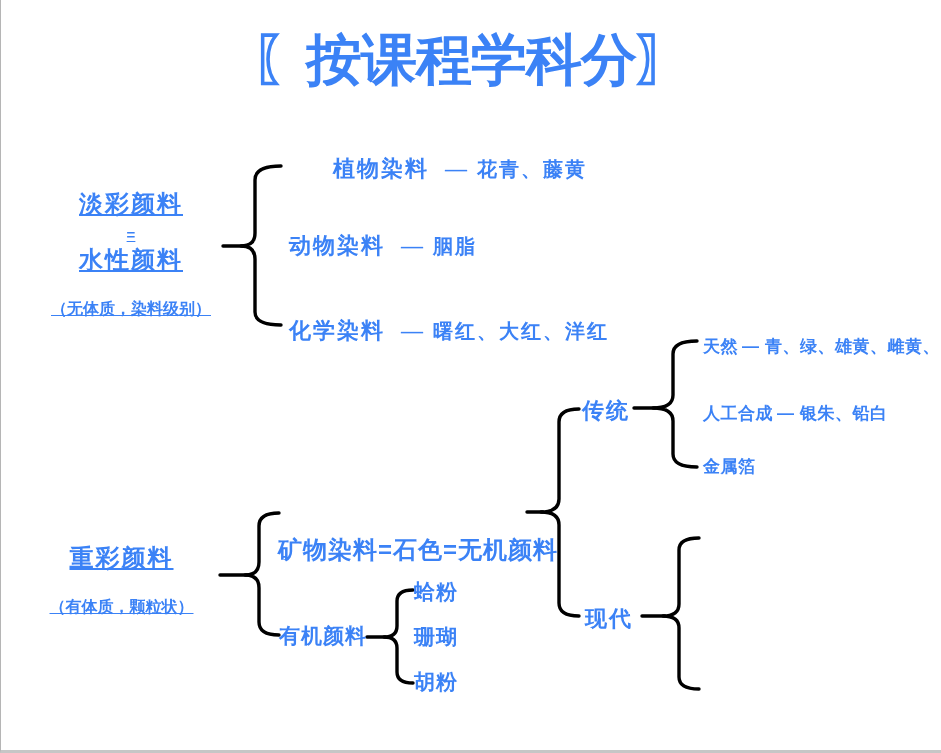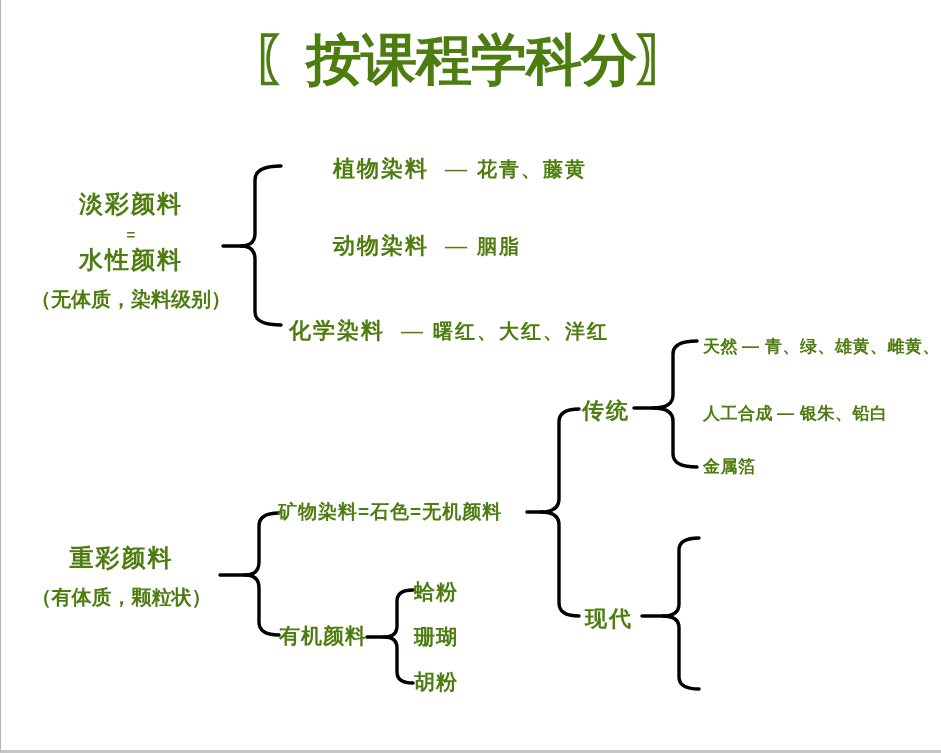--- a/index.html
+++ b/index.html
@@ -5,48 +5,48 @@
   html, body { margin: 0; padding: 0; background: #ffffff; }
   .canvas {
     position: relative;
     width: 941px;
     height: 753px;
     box-sizing: border-box;
     background: #ffffff;
     border-left: 1px solid #b5b5b5;
     border-bottom: 3px solid #c6c6c6;
     overflow: hidden;
-    color: #4d7c0f;
+    color: #3b82f6;
   }
   .sans  { font-family: "Liberation Sans", sans-serif; font-weight: bold; }
   .serif { font-family: "Liberation Serif", serif;     font-weight: bold; }
 
   .title {
     position: absolute;
     left: 0; right: 0; top: 28px;
     text-align: center;
     font-size: 56px;
     letter-spacing: -1px;
     line-height: 1.15;
   }
 
   
-  .group-label { position: absolute; text-align: center; }
+  .group-label { position: absolute; text-align: center; text-decoration: underline; }
   .group-label .l-big   { font-size: 24px; letter-spacing: 2px; line-height: 30px; display: block; }
   .group-label .l-eq    { font-size: 15px; line-height: 20px; display: block; margin-top: 6px; }
-  .group-label .l-small { font-size: 20px; letter-spacing: 0px; line-height: 27px; display: block; margin-top: 11px; }
+  .group-label .l-small { font-size: 16px; letter-spacing: 0px; line-height: 27px; display: block; margin-top: 20px; }
 
   
   .branch-row { position: absolute; white-space: nowrap; display: flex; align-items: baseline; }
   .branch-row .nlabel { font-size: 22px; letter-spacing: 2px; }
   .branch-row .dash   { font-size: 22px; margin-left: 16px; margin-right: 10px; }
   .branch-row .tvalue { font-size: 20px; letter-spacing: 2px; }
 
   
-  .node-mid   { position: absolute; white-space: nowrap; font-size: 19px; letter-spacing: 1px; }
+  .node-mid   { position: absolute; white-space: nowrap; font-size: 24px; letter-spacing: 1px; margin-top: 35px; }
   .node-mid2  { position: absolute; white-space: nowrap; font-size: 21px; letter-spacing: 1px; }
   .node-era   { position: absolute; white-space: nowrap; font-size: 22px; letter-spacing: 2px; }
 
   
   .leaf-row { position: absolute; display: flex; align-items: center; white-space: nowrap; }
   .leaf-row .llabel { font-size: 17px; letter-spacing: 0.5px; line-height: 22px; }
   .leaf-row .ldash  { font-size: 17px; line-height: 22px; margin-left: 4px; margin-right: 6px; }
   .leaf-row .lvalue { font-size: 17px; letter-spacing: 0.5px; line-height: 22px; }
   .leaf-row .lvalue .vline2 { display: block; padding-left: 22px; }
 
@@ -91,21 +91,21 @@
     <span class="l-eq">=</span>
     <span class="l-big">水性颜料</span>
     <span class="l-small">（无体质，染料级别）</span>
   </div>
 
   <div class="branch-row" style="left:288px; top:154px;margin-left:44px;">
     <span class="nlabel sans">植物染料</span>
     <span class="dash serif">—</span>
     <span class="tvalue serif">花青、藤黄</span>
   </div>
-  <div class="branch-row" style="left:288px; top:231px;margin-left:44px;">
+  <div class="branch-row" style="left:288px; top:231px;">
     <span class="nlabel sans">动物染料</span>
     <span class="dash serif">—</span>
     <span class="tvalue serif">胭脂</span>
   </div>
   <div class="branch-row" style="left:288px; top:316px;">
     <span class="nlabel sans">化学染料</span>
     <span class="dash serif">—</span>
     <span class="tvalue serif">曙红、大红、洋红</span>
   </div>
 

